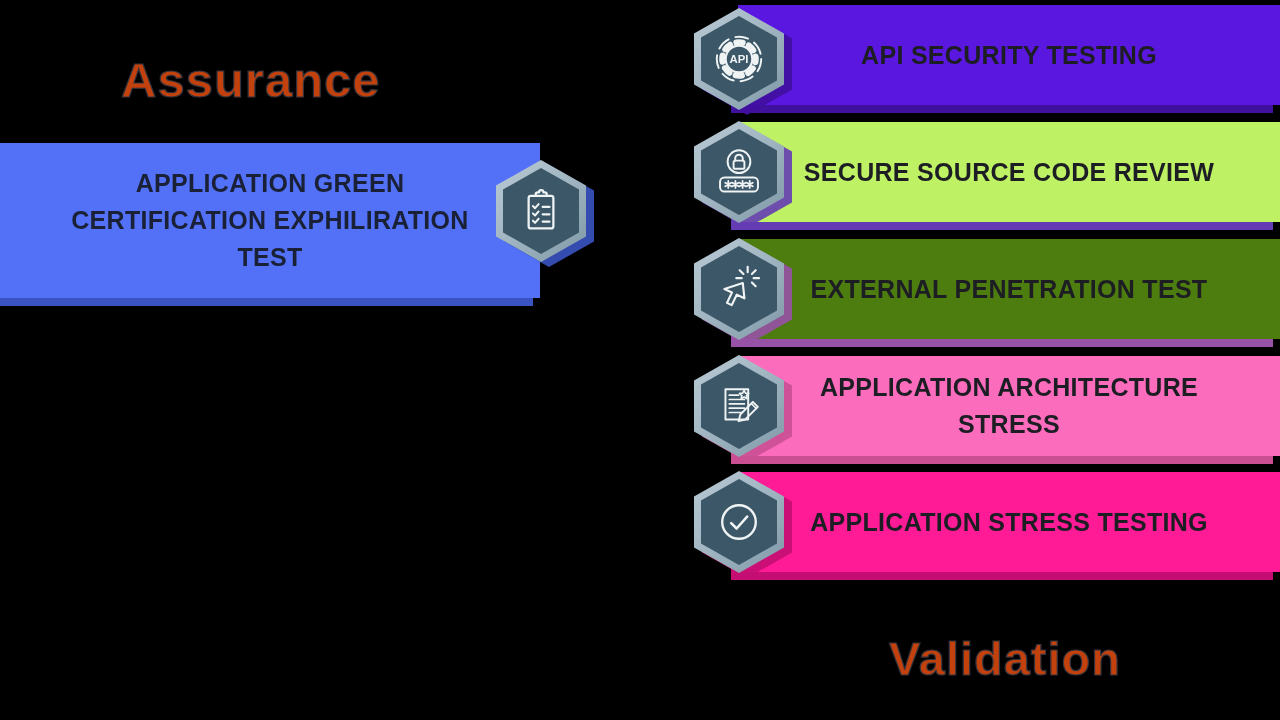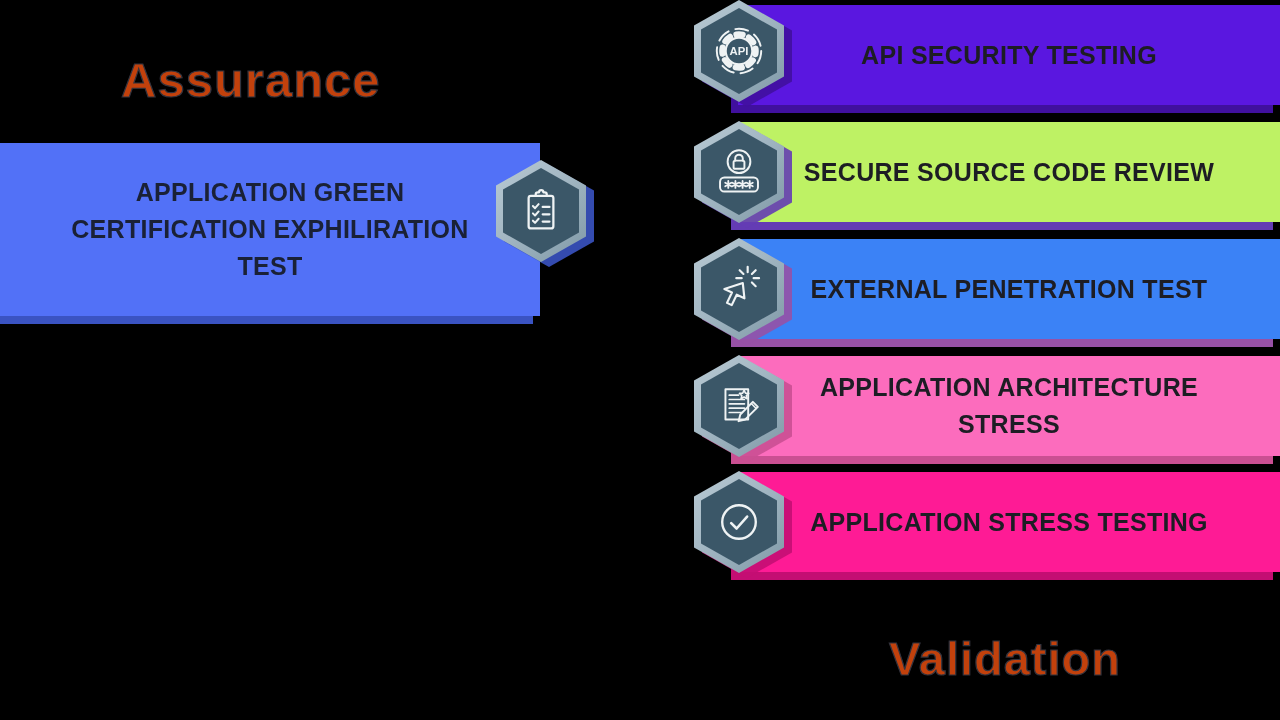--- a/index.html
+++ b/index.html
@@ -29,21 +29,21 @@
   }
   .banner-face{
     position:absolute;inset:0;z-index:1;
     display:flex;align-items:center;justify-content:center;
     text-align:center;
   }
   .banner-label{
     font-weight:700;color:#1d1d24;
     font-size:25px;line-height:37px;letter-spacing:.3px;
   }
-  .left-banner{left:0;top:143px;width:540px;height:173px;}
+  .left-banner{left:0;top:143px;width:540px;height:155px;}
   .left-banner .banner-label{
     color:#1a2136;font-size:25px;line-height:37px;max-width:430px;
   }
   .row-banner{left:738px;top:0;width:542px;height:100px;}
   .row-banner .banner-face{padding:15px 34px;box-sizing:border-box;}
   .row1{top:5px;} .row2{top:122px;} .row3{top:239px;} .row4{top:356px;} .row5{top:472px;}
 
   
   .hex{position:absolute;width:90px;height:102px;z-index:3;}
   .hex-shadow,.hex-frame,.hex-inner{
@@ -52,21 +52,21 @@
   }
   .hex-shadow{inset:0;transform:translate(8px,5px);opacity:.9;}
   .hex-frame{inset:0;background:linear-gradient(135deg,#b9cad4 0%,#a3b7c3 45%,#7f99a7 100%);}
   .hex-inner{top:8px;bottom:8px;left:7px;right:7px;background:#3b5768;}
   .hex-icon{
     position:absolute;inset:0;z-index:4;
     display:flex;align-items:center;justify-content:center;
   }
   .hex-icon svg{display:block;}
   .left-hex{left:496px;top:160px;}
-  .hexrow1{left:694px;top:0;} .hexrow2{left:694px;top:121px;}
+  .hexrow1{left:694px;top:8px;} .hexrow2{left:694px;top:121px;}
   .hexrow3{left:694px;top:238px;} .hexrow4{left:694px;top:355px;}
   .hexrow5{left:694px;top:471px;}
 
   .icon-stroke{stroke:#eff3f4;fill:none;stroke-linecap:round;stroke-linejoin:round;}
 </style>
 </head>
 <body>
 
 <div class="stage">
 
@@ -143,21 +143,21 @@
                    M20.7 32.3V38.7 M17.9 33.9L23.5 37.1 M17.9 37.1L23.5 33.9
                    M27.3 32.3V38.7 M24.5 33.9L30.1 37.1 M24.5 37.1L30.1 33.9
                    M33.9 32.3V38.7 M31.1 33.9L36.7 37.1 M31.1 37.1L36.7 33.9"></path>
         </g>
       </svg>
     </div>
   </div>
 
   <div class="banner row-banner row3">
     <div class="banner-shadow" style="background: rgb(151, 81, 166);"></div>
-    <div class="banner-face" style="background: #3b82f6; text-align: right;">
+    <div class="banner-face" style="background: #4d7c0f; text-align: right;">
       <span class="banner-label">EXTERNAL PENETRATION TEST</span>
     </div>
   </div>
   <div class="hex hexrow3">
     <div class="hex-shadow" style="background: rgb(151, 81, 166);"></div>
     <div class="hex-frame"></div>
     <div class="hex-inner"></div>
     <div class="hex-icon">
       <svg width="52" height="52" viewBox="0 0 48 48">
         <g class="icon-stroke" stroke-width="2">

